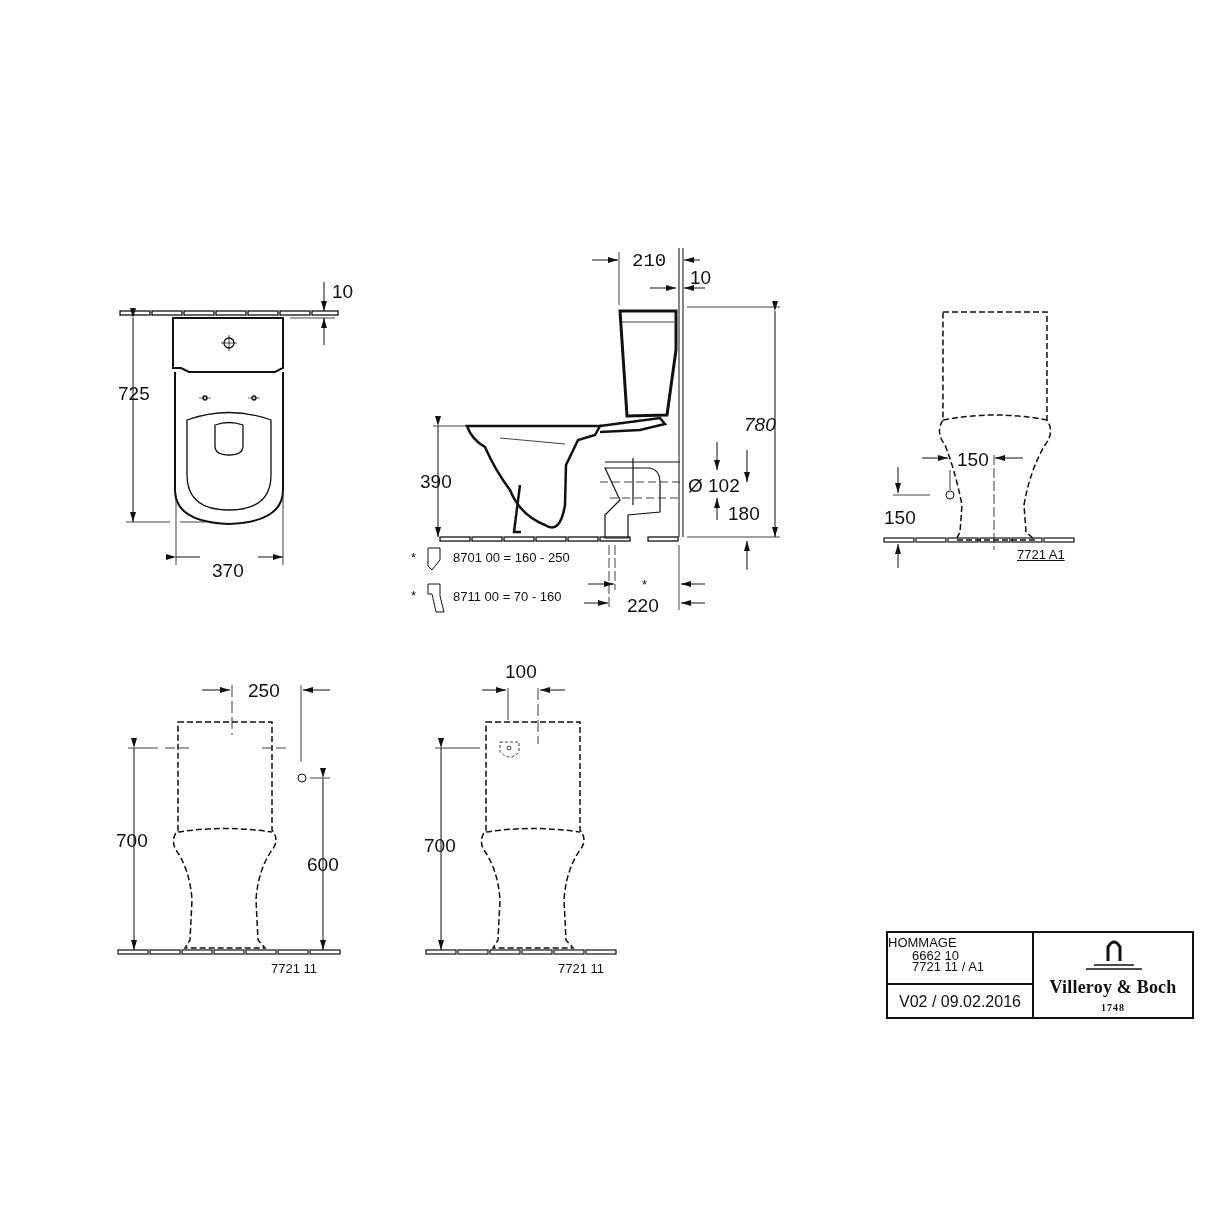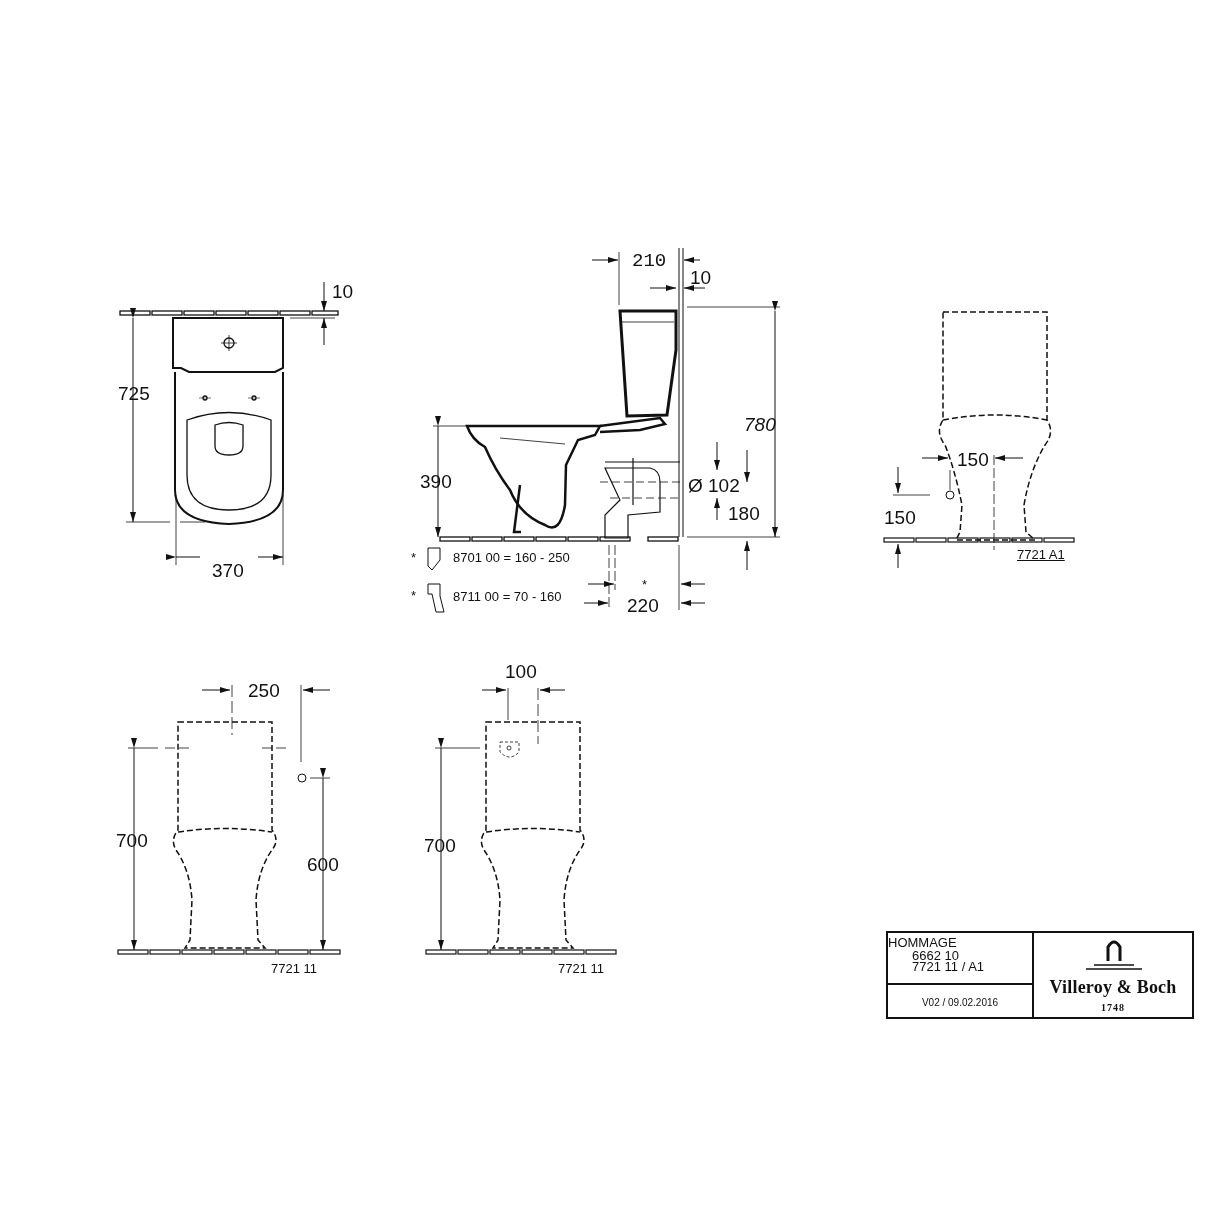--- a/index.html
+++ b/index.html
@@ -5,21 +5,21 @@
     html, body { margin:0; padding:0; background:#ffffff; }
     body { width:1214px; height:1214px; position:relative; overflow:hidden; font-family:"Liberation Sans", sans-serif; color:#111; }
     svg.drawing { position:absolute; left:0; top:0; }
     .dim { position:absolute; font-family:"Liberation Sans", sans-serif; font-size:19px; color:#111; line-height:1; white-space:nowrap; }
     .code { position:absolute; font-size:13px; white-space:nowrap; }
     .title-block { position:absolute; left:886px; top:931px; width:308px; height:88px; border:2px solid #111; box-sizing:border-box; }
     .tb-left { position:absolute; left:0; top:0; width:146px; height:100%; border-right:2px solid #111; box-sizing:border-box; }
     .tb-top { position:absolute; left:0; top:0; width:100%; height:52px; border-bottom:2px solid #111; box-sizing:border-box; padding:2px 0; }
     .tb-name { font-size:13px; display:block; line-height:15px; }
     .tb-line { font-size:13px; display:block; line-height:11px;margin-left:24px; }
-    .tb-version { position:absolute; left:0; top:52px; width:100%; height:34px; display:flex; align-items:center; justify-content:center; font-size:10px; }
+    .tb-version { position:absolute; left:0; top:52px; width:100%; height:34px; display:flex; align-items:center; justify-content:center; font-size:16px; }
     .tb-logo { position:absolute; left:146px; top:0; right:0; height:100%; }
     .brand { position:absolute; left:0; right:0; top:44px; text-align:center; font-family:"Liberation Serif", serif; font-weight:bold; font-size:18px; letter-spacing:0.2px; }
     .brand-year { position:absolute; left:0; right:0; top:69px; text-align:center; font-family:"Liberation Serif", serif; font-weight:bold; font-size:10px; letter-spacing:1px; }
   </style>
 </head>
 <body>
 
 <svg class="drawing" width="1214" height="1214" viewBox="0 0 1214 1214">
   <defs>
     <marker id="arr" markerWidth="10" markerHeight="6" refX="10" refY="3" orient="auto">

